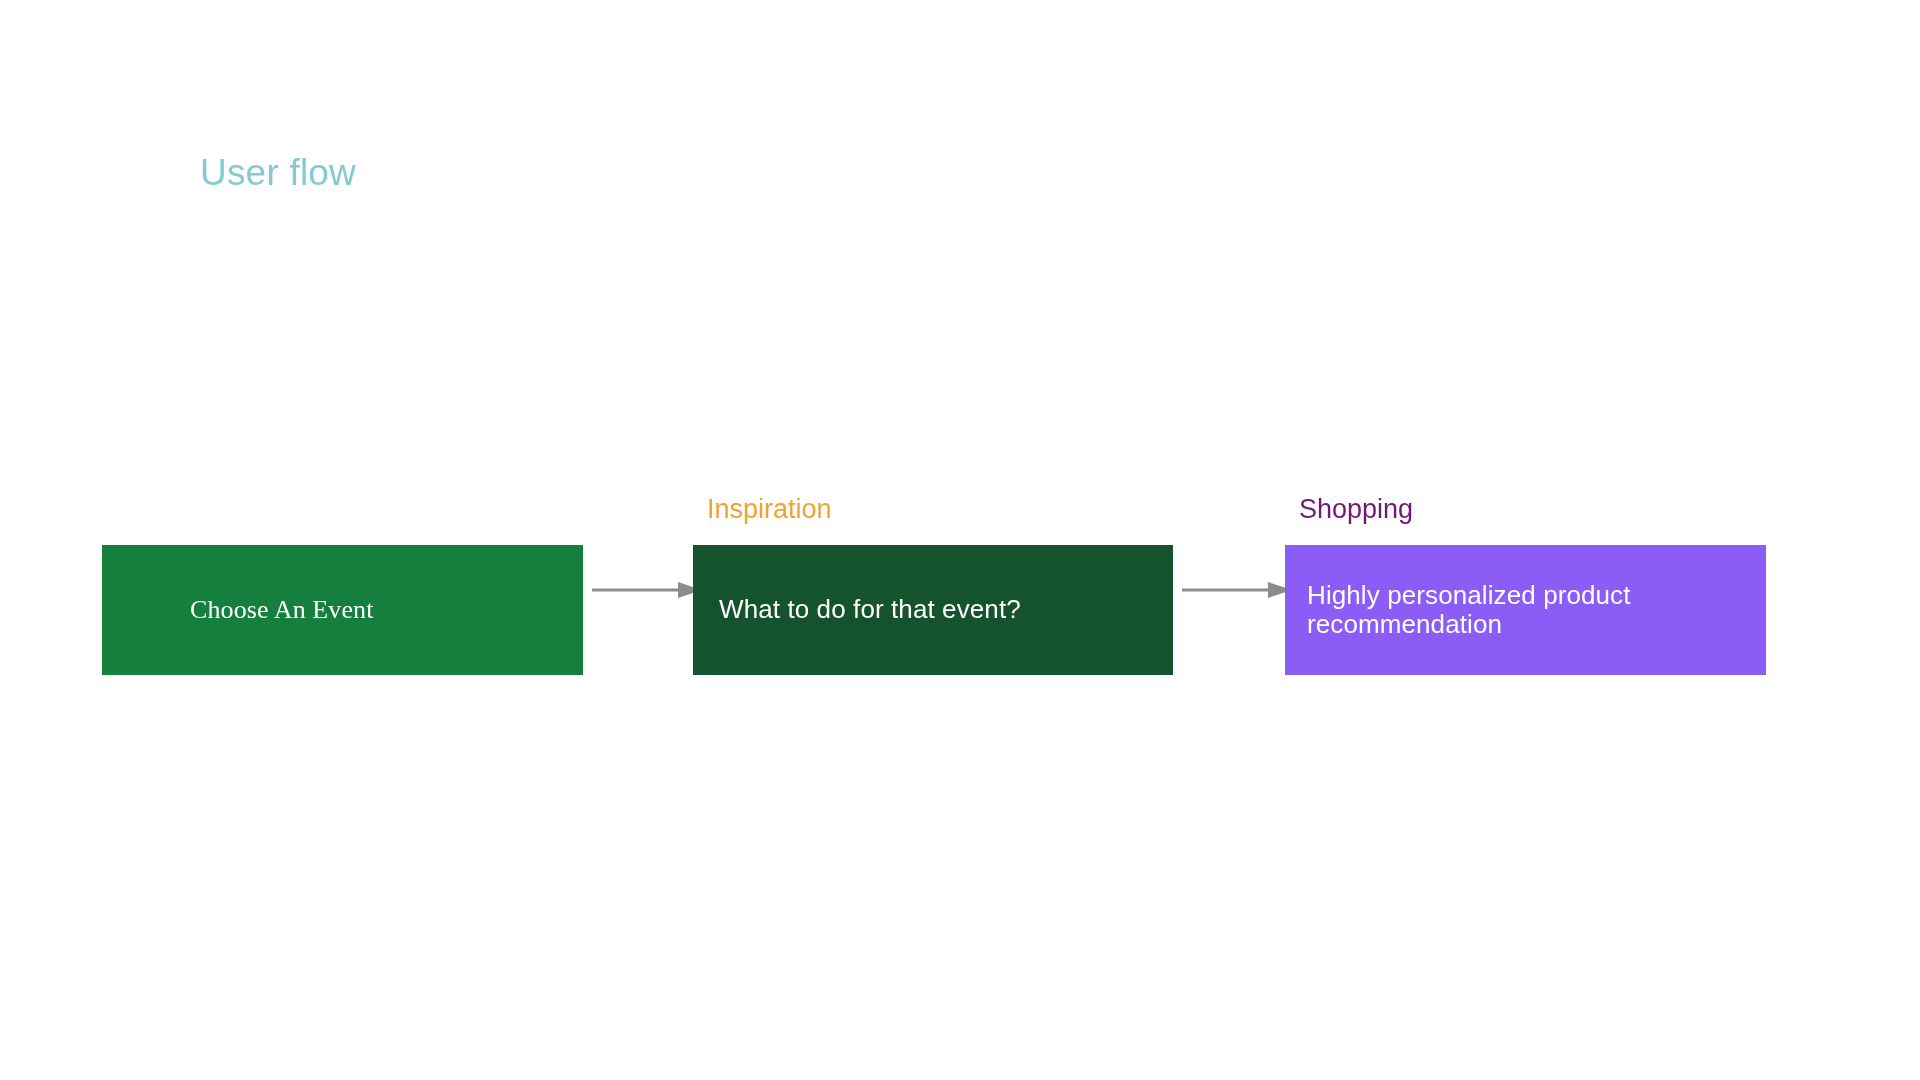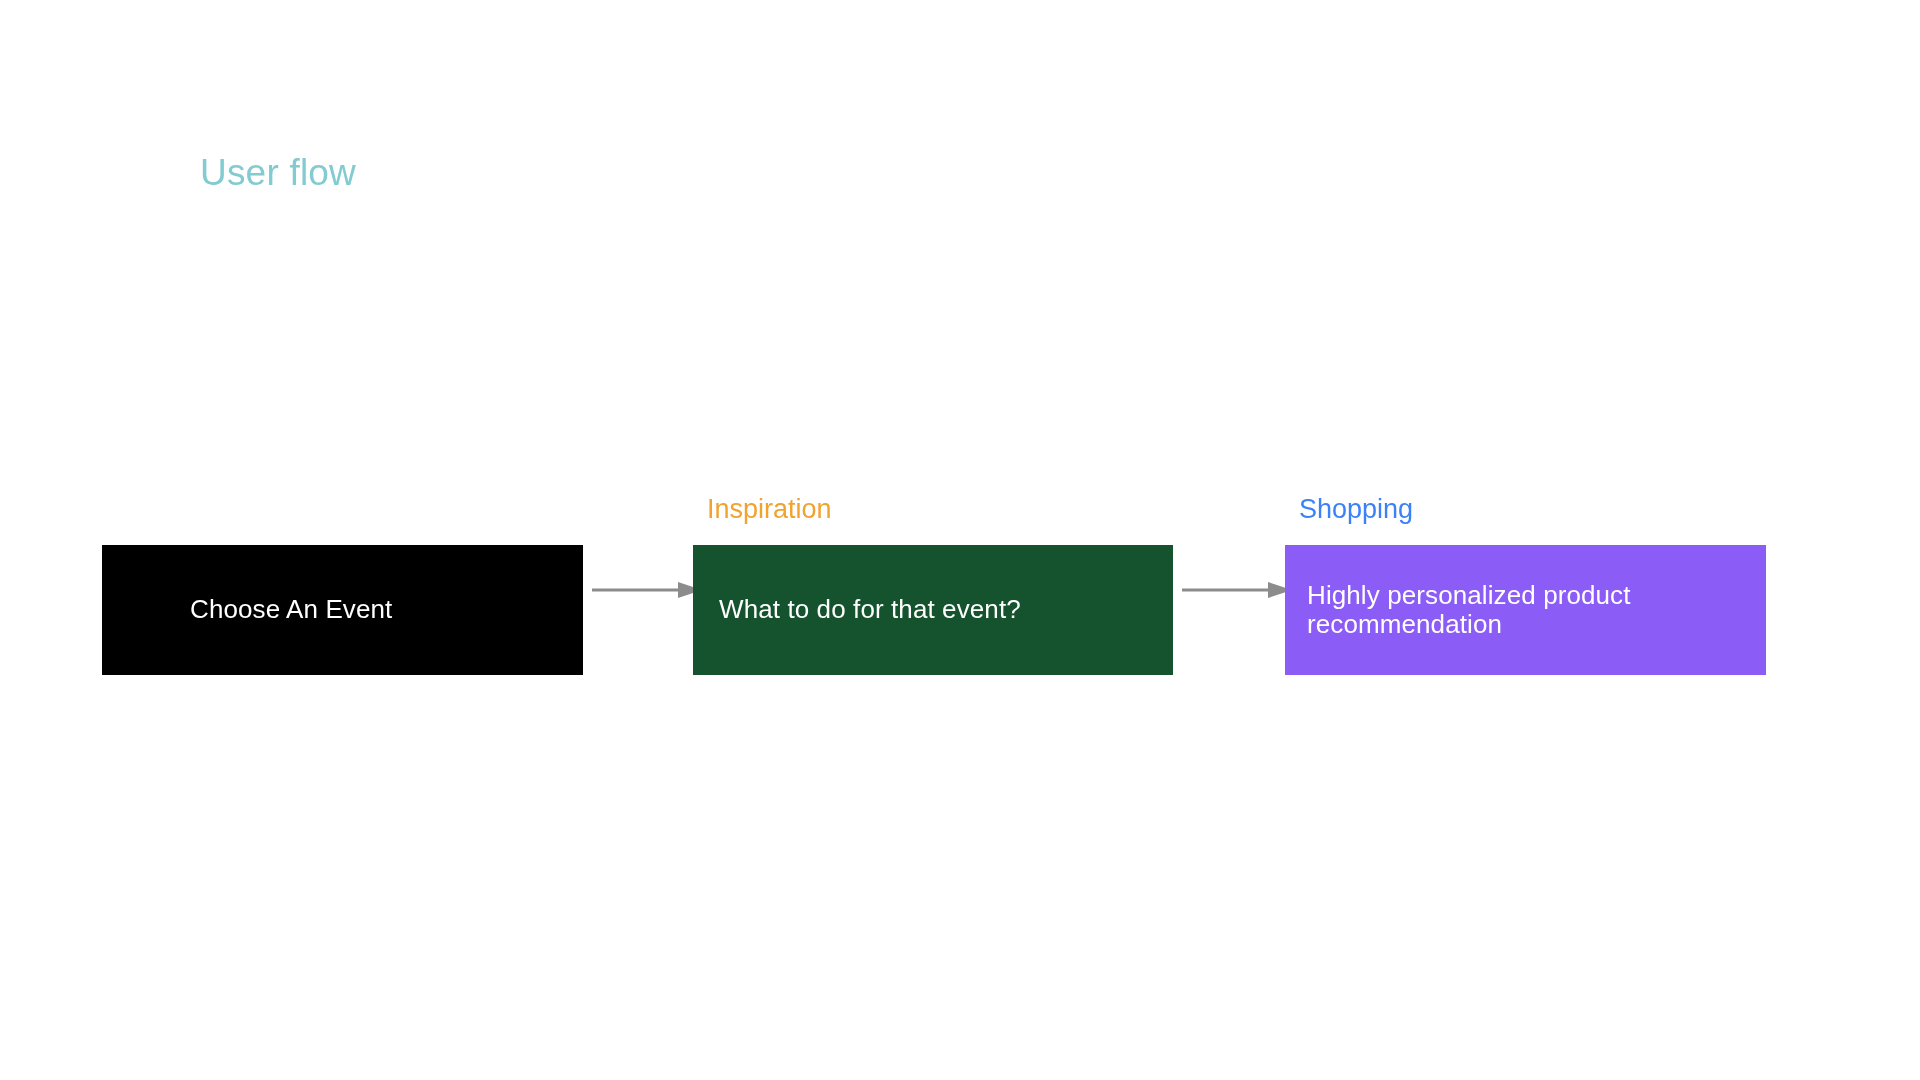--- a/index.html
+++ b/index.html
@@ -79,33 +79,33 @@
   .stage-text {
     color: #ffffff;
     font-size: 26px;
     font-weight: 400;
     line-height: 1.12;
     letter-spacing: 0.1px;
   }
 
   
   .stage-1 { left: 102px; width: 481px; }
-  .stage-1 .stage-box { background: #000000; }
+  .stage-1 .stage-box { background: #15803d; font-family: Liberation Serif, serif; }
   .stage-1 .stage-text { padding-left: 66px; }
 
   
   .stage-2 { left: 693px; width: 480px; }
   .stage-2 .stage-box { background: #14532d; }
   .stage-2 .stage-label { color: #F0A32E; }
   .stage-2 .stage-text { padding-left: 4px; }
 
   
   .stage-3 { left: 1285px; width: 481px; }
   .stage-3 .stage-box { background: #8b5cf6; align-items: center; }
-  .stage-3 .stage-label { color: #3b82f6; }
+  .stage-3 .stage-label { color: #701a75; }
   .stage-3 .stage-text { padding-left: 0px; max-width: 400px; }
 
   
   .connector {
     position: absolute;
     top: 575px;
     height: 30px;
     width: 112px;
   }
   .connector-1 { left: 592px; }

